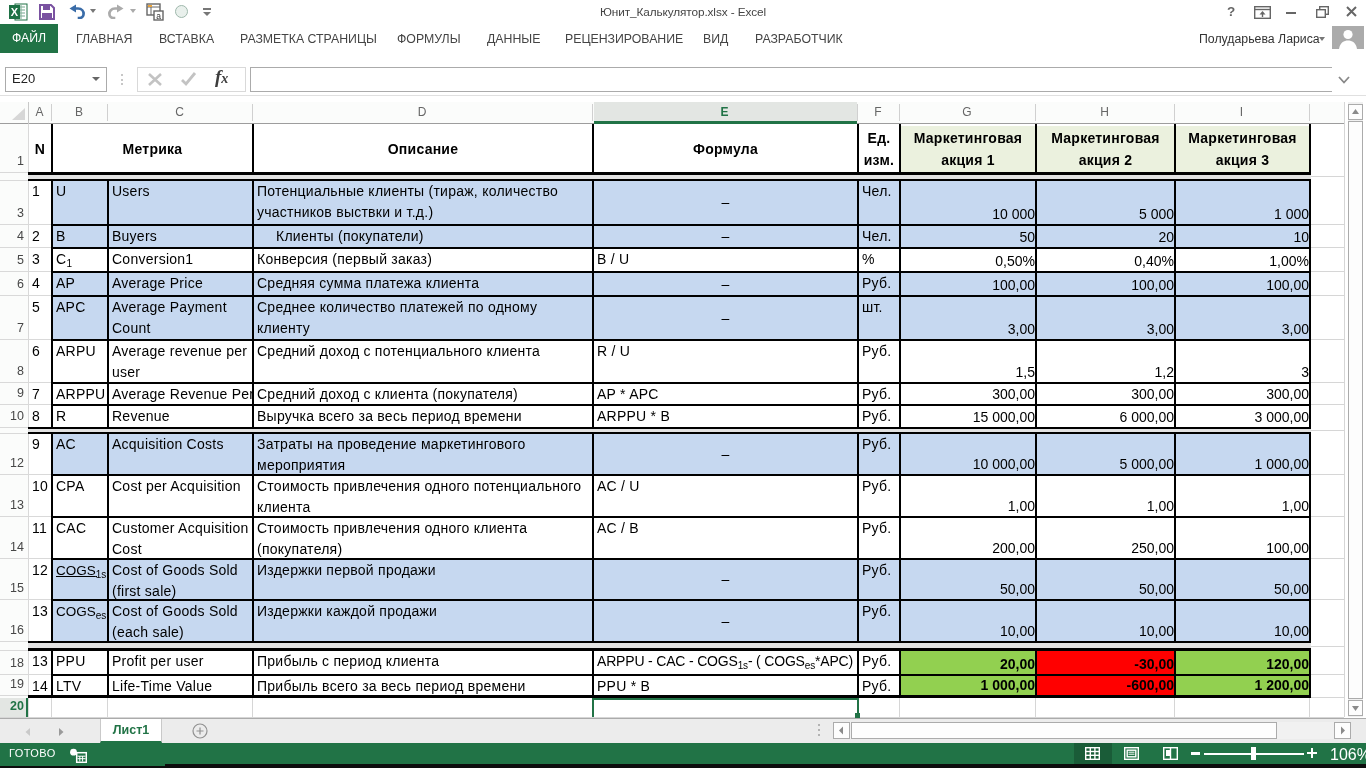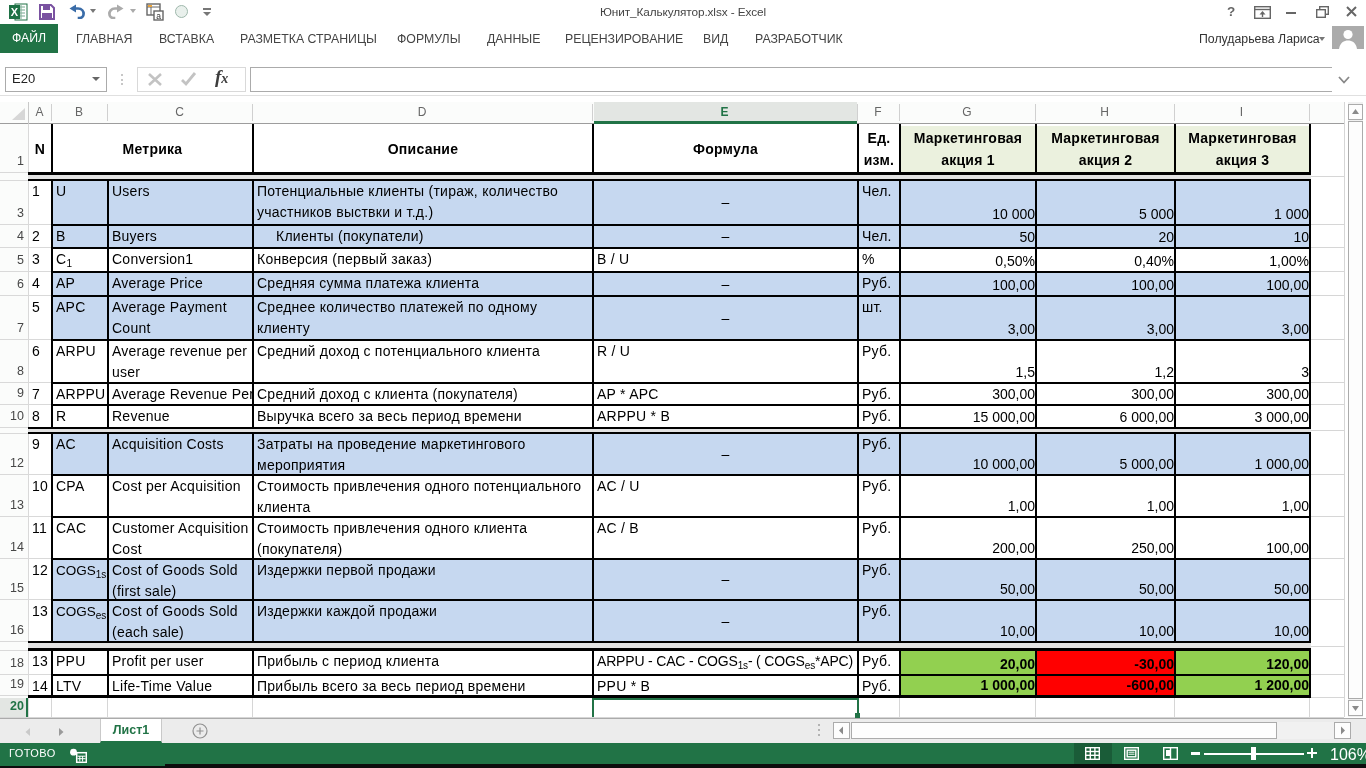--- a/index.html
+++ b/index.html
@@ -298,21 +298,21 @@
 <div class="cell tl" style="left:29px;top:518px;width:22px;height:40px;background:#fff;">11</div>
 <div class="cell tl" style="left:53px;top:518px;width:54px;height:40px;background:#fff;">CAC</div>
 <div class="cell tl" style="left:109px;top:518px;width:143px;height:40px;background:#fff;">Customer Acquisition<br>Cost</div>
 <div class="cell tl" style="left:254px;top:518px;width:338px;height:40px;background:#fff;">Стоимость привлечения одного клиента<br>(покупателя)</div>
 <div class="cell tl" style="left:594px;top:518px;width:263px;height:40px;background:#fff;">AC / B</div>
 <div class="cell tl" style="left:859px;top:518px;width:40px;height:40px;background:#fff;">Руб.</div>
 <div class="cell num" style="left:901px;top:518px;width:134px;height:40px;background:#fff;">200,00</div>
 <div class="cell num" style="left:1037px;top:518px;width:137px;height:40px;background:#fff;">250,00</div>
 <div class="cell num" style="left:1176px;top:518px;width:133px;height:40px;background:#fff;">100,00</div>
 <div class="cell tl" style="left:29px;top:560px;width:22px;height:39px;background:#fff;">12</div>
-<div class="cell tl" style="left:53px;top:560px;width:54px;height:39px;background:#c6d8f0;"><span style="font-size:13.5px;letter-spacing:0;">COGS<sub>1s</sub></span></div>
+<div class="cell tl" style="left:53px;top:560px;width:54px;height:39px;background:#c6d8f0;text-decoration:underline;"><span style="font-size:13.5px;letter-spacing:0;">COGS<sub>1s</sub></span></div>
 <div class="cell tl" style="left:109px;top:560px;width:143px;height:39px;background:#c6d8f0;">Cost of Goods Sold<br>(first sale)</div>
 <div class="cell tl" style="left:254px;top:560px;width:338px;height:39px;background:#c6d8f0;">Издержки первой продажи</div>
 <div class="cell ctr" style="left:594px;top:560px;width:263px;height:39px;background:#c6d8f0;">–</div>
 <div class="cell tl" style="left:859px;top:560px;width:40px;height:39px;background:#c6d8f0;">Руб.</div>
 <div class="cell num" style="left:901px;top:560px;width:134px;height:39px;background:#c6d8f0;">50,00</div>
 <div class="cell num" style="left:1037px;top:560px;width:137px;height:39px;background:#c6d8f0;">50,00</div>
 <div class="cell num" style="left:1176px;top:560px;width:133px;height:39px;background:#c6d8f0;">50,00</div>
 <div class="cell tl" style="left:29px;top:601px;width:22px;height:40px;background:#fff;">13</div>
 <div class="cell tl" style="left:53px;top:601px;width:54px;height:40px;background:#c6d8f0;"><span style="font-size:13.5px;letter-spacing:0;">COGS<sub>es</sub></span></div>
 <div class="cell tl" style="left:109px;top:601px;width:143px;height:40px;background:#c6d8f0;">Cost of Goods Sold<br>(each sale)</div>

